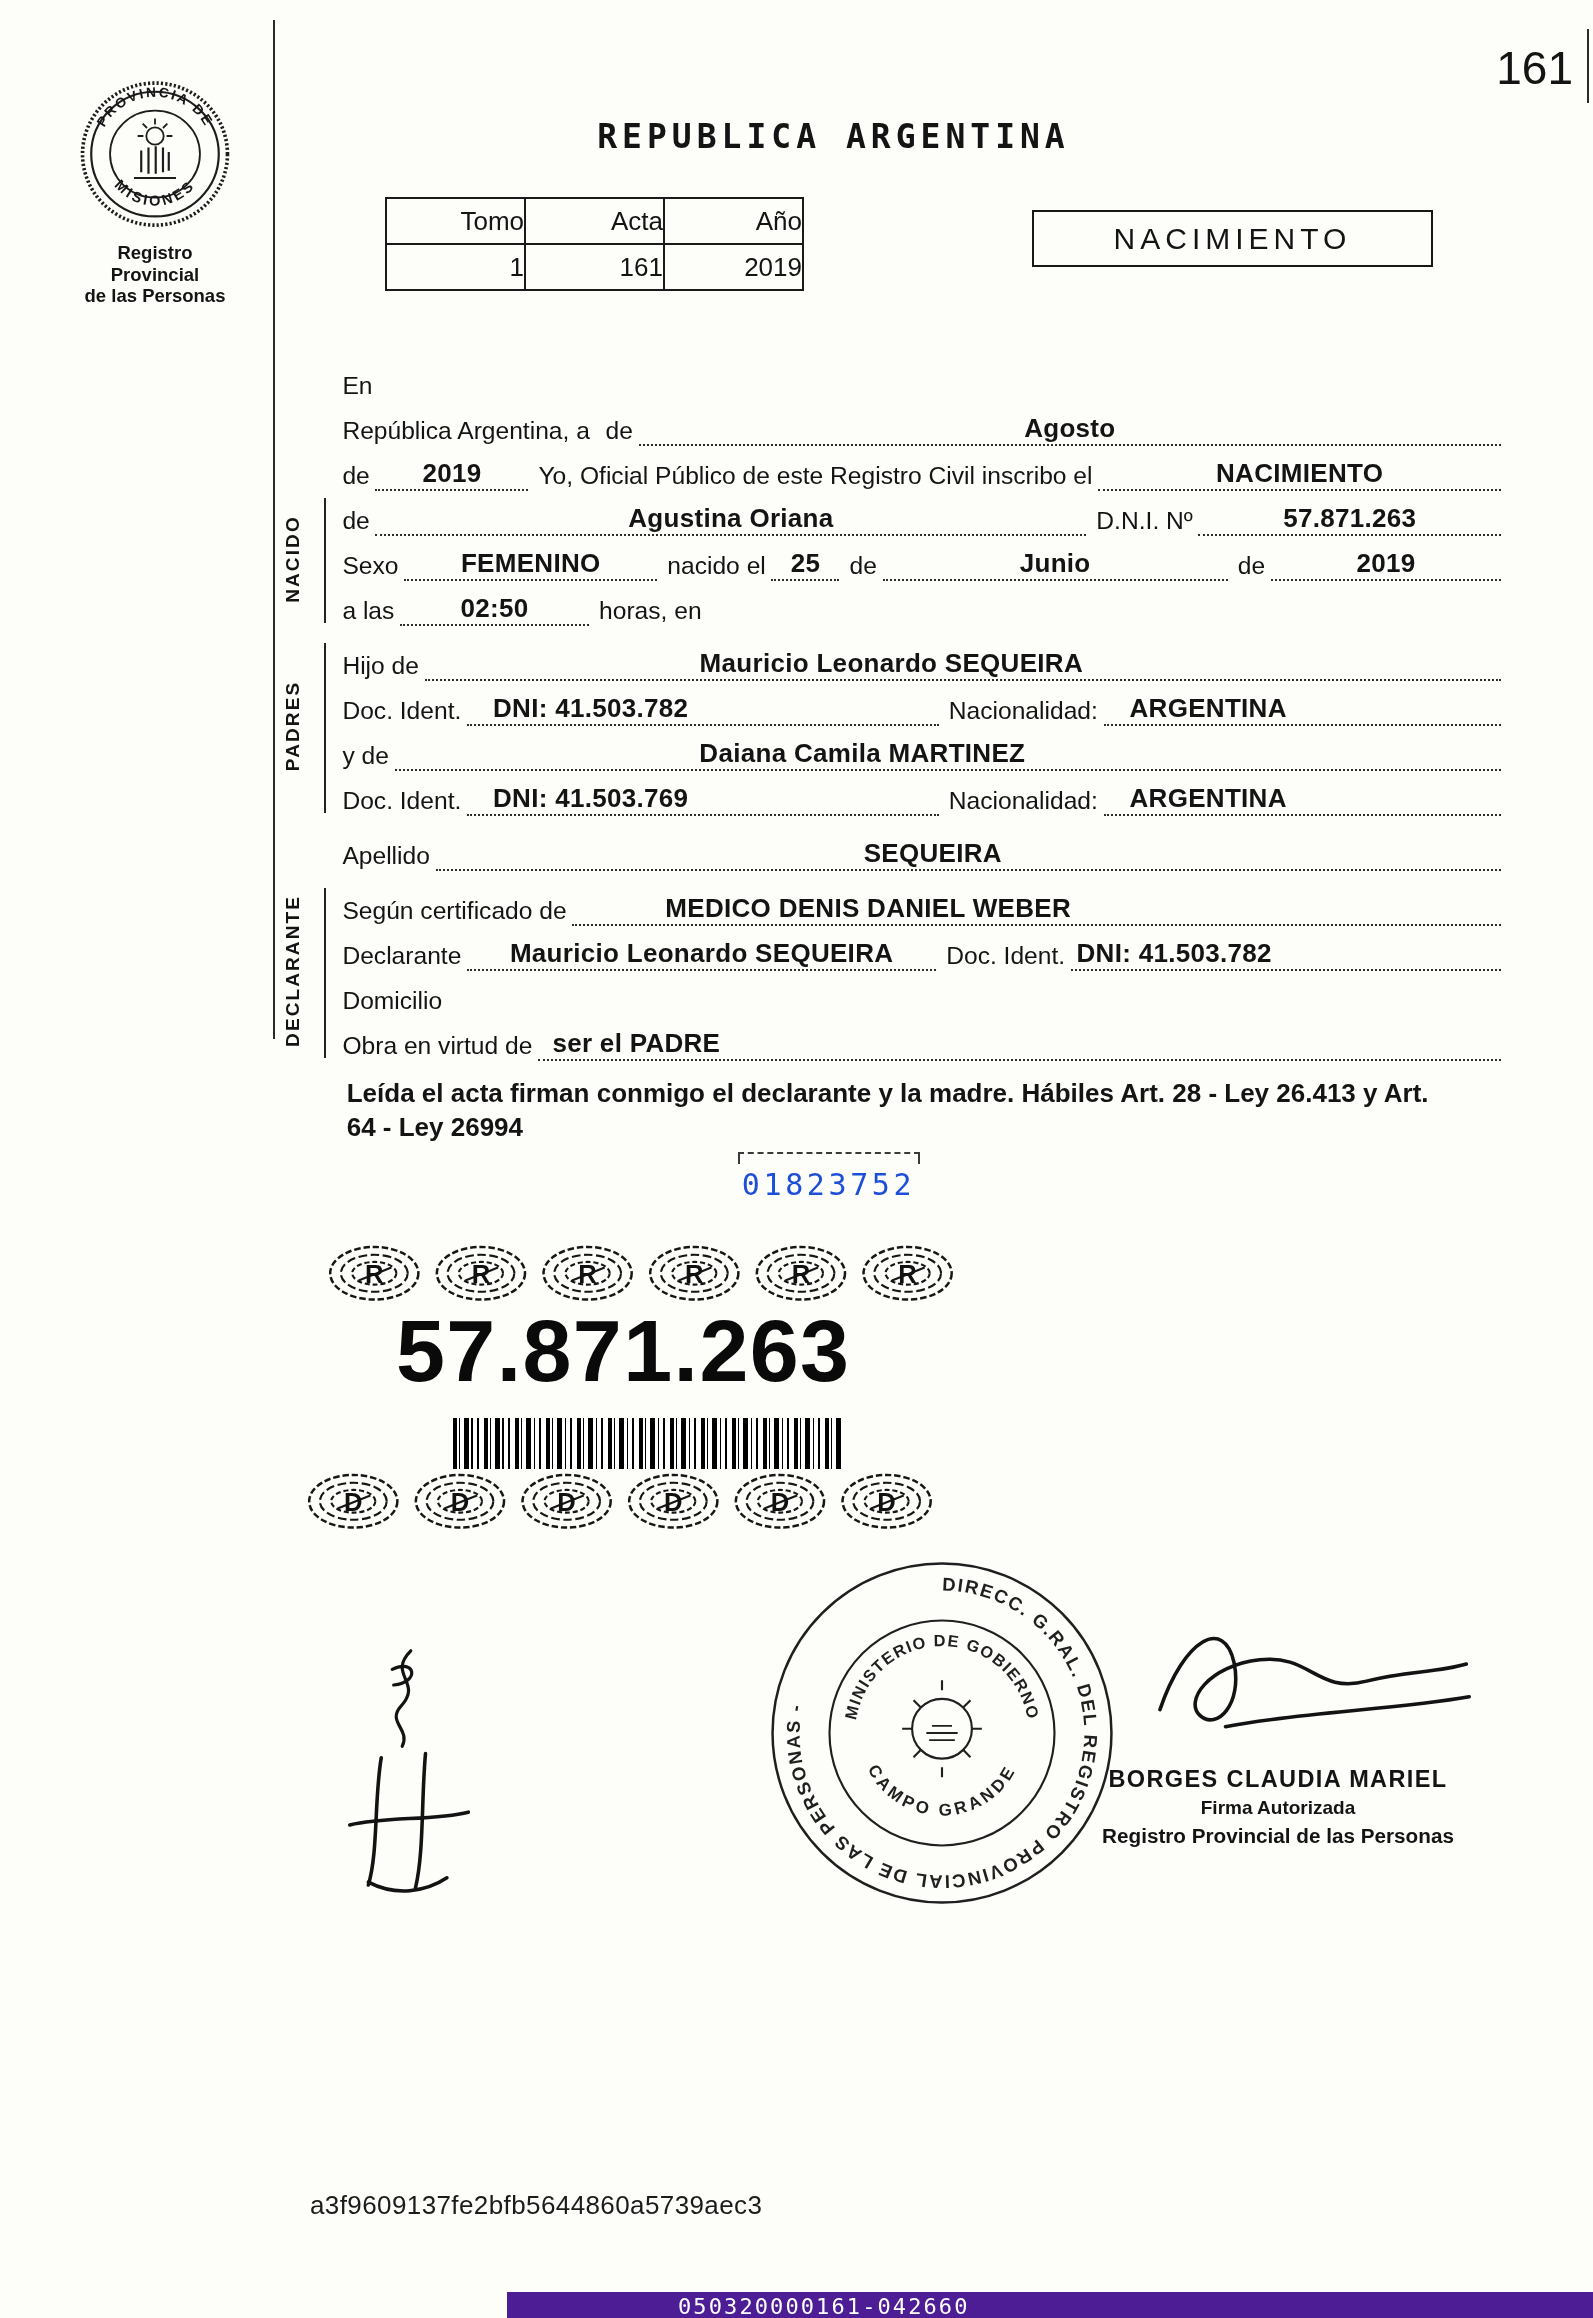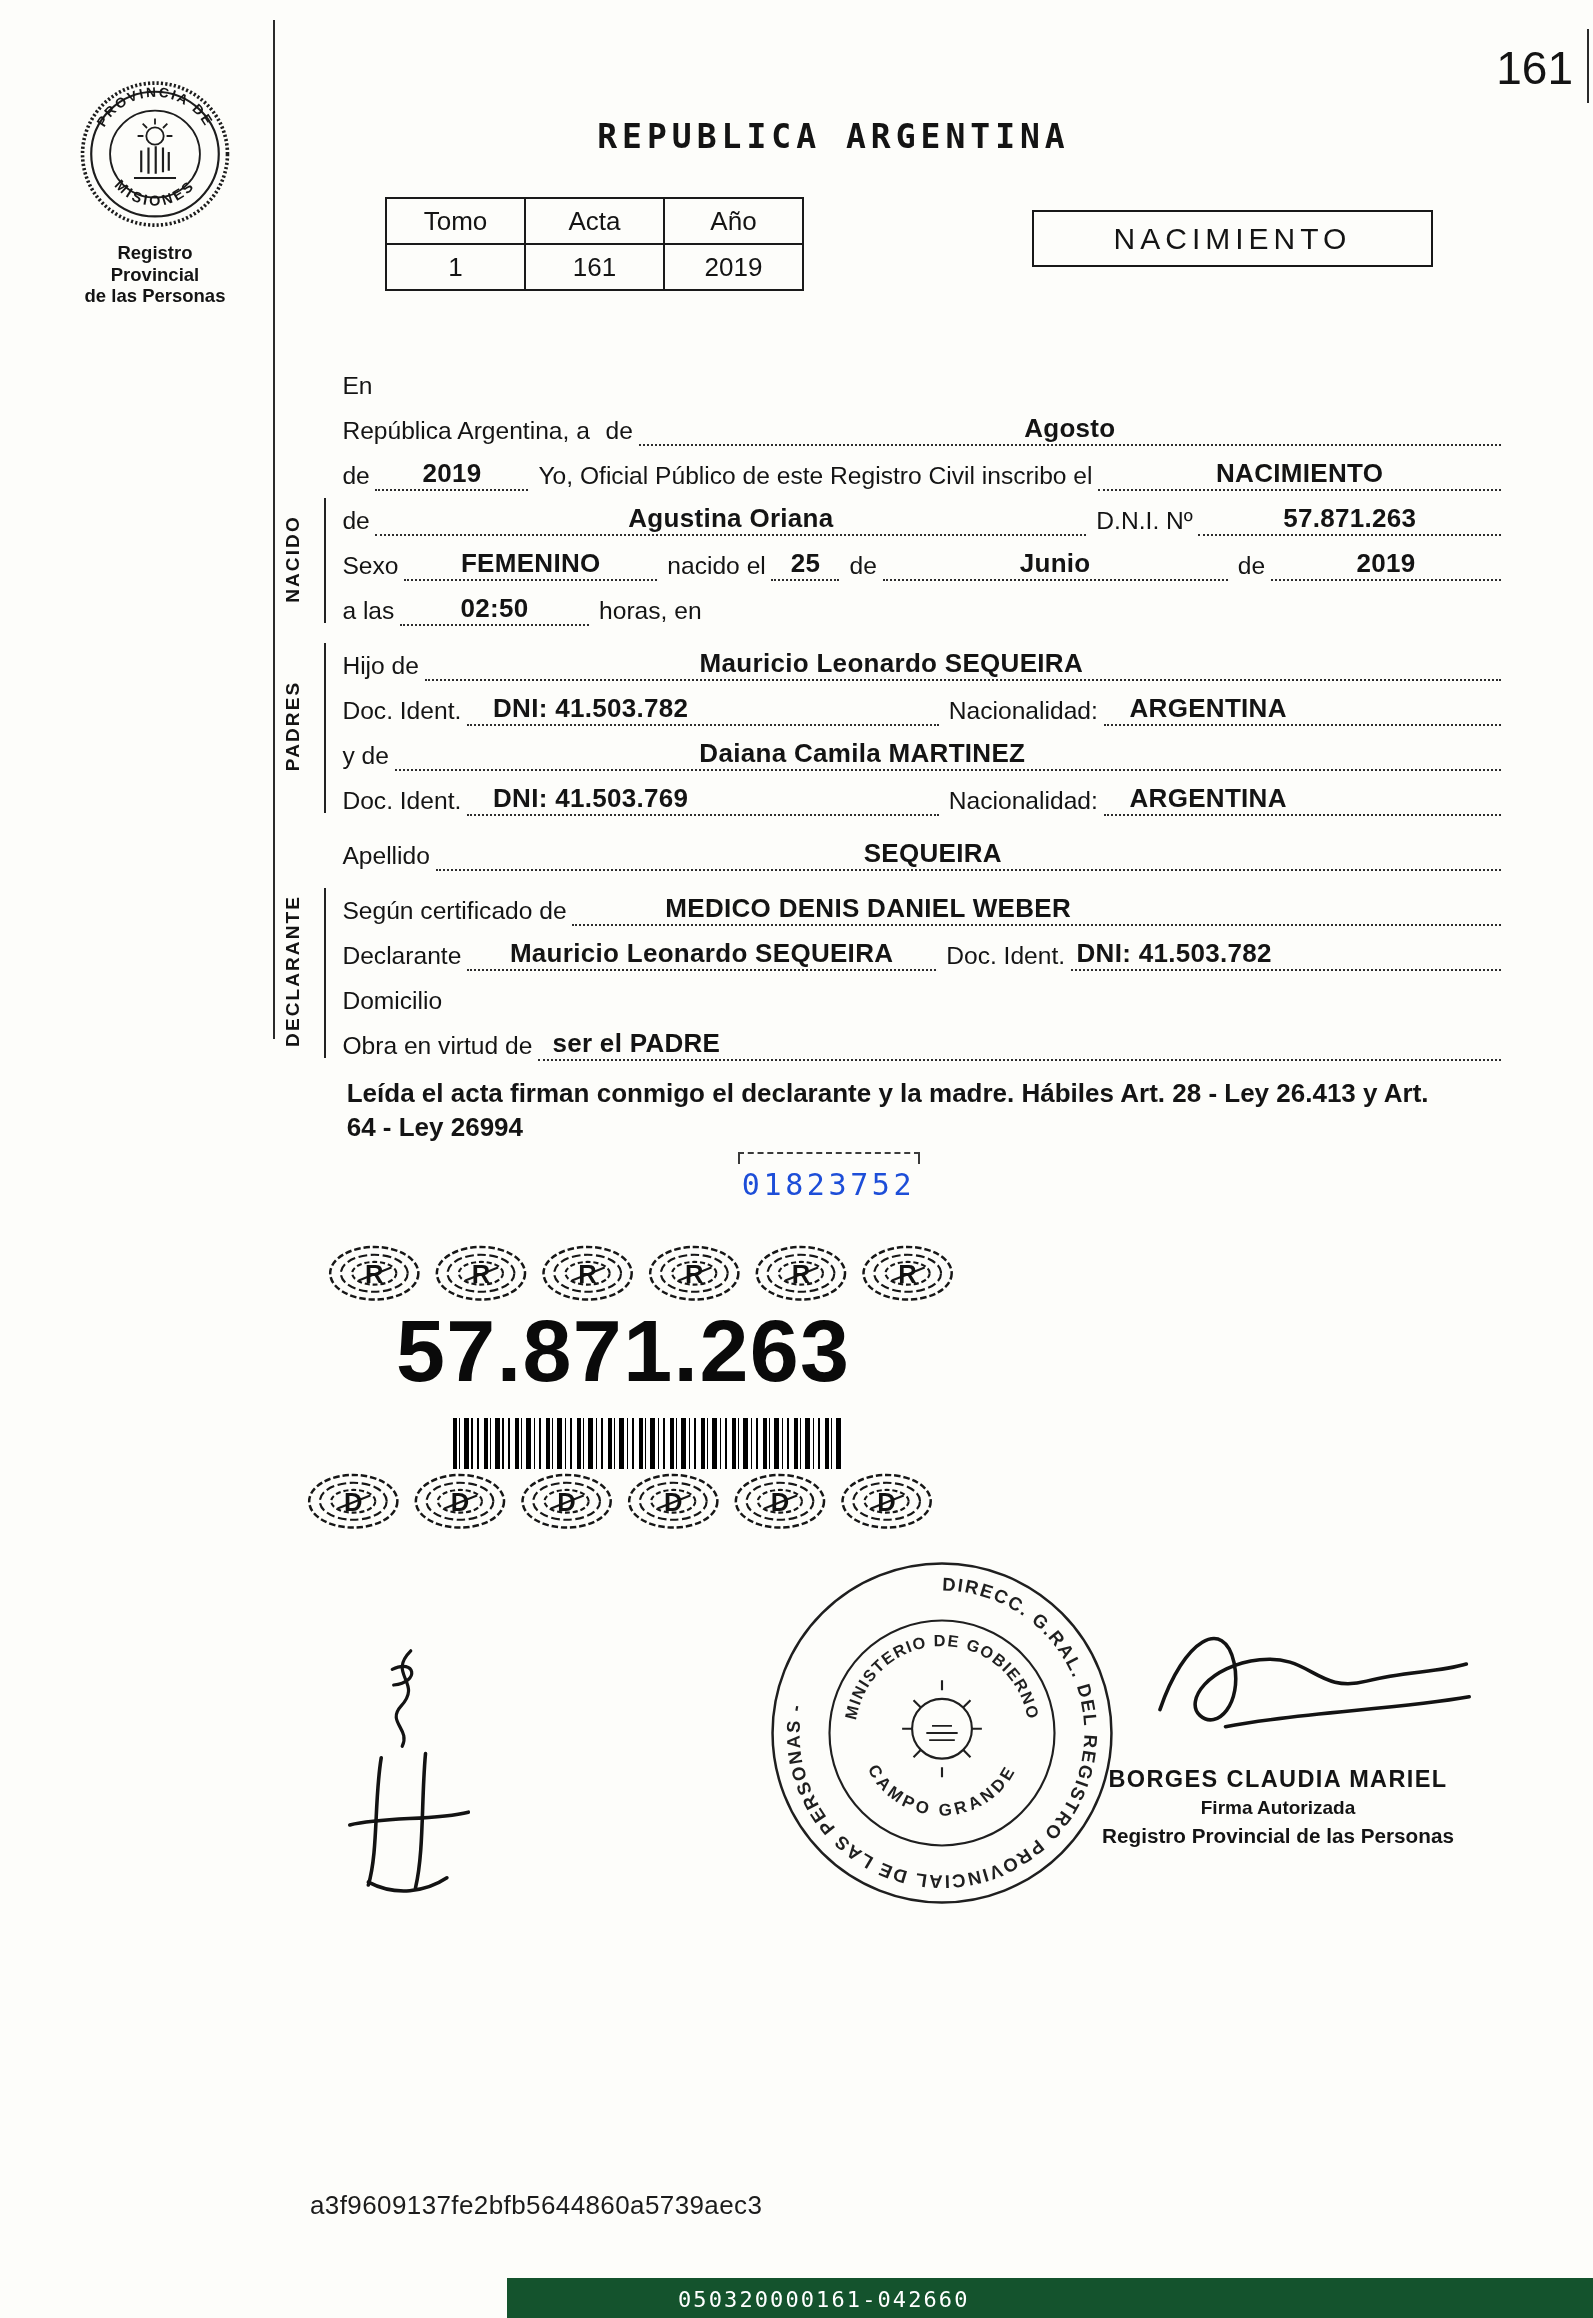--- a/index.html
+++ b/index.html
@@ -12,21 +12,21 @@
   .corner-num{position:absolute;right:20px;top:41px;font-size:46px;font-weight:500;}
 
   
   .prov-seal{position:absolute;left:76px;top:78px;width:158px;text-align:center;}
   .seal-caption{font-size:18.5px;font-weight:bold;line-height:1.18;margin-top:5.7px;}
 
   .doc-title{position:absolute;left:356px;top:117px;width:955px;text-align:center;
              font-family:"DejaVu Sans Mono",monospace;font-weight:bold;font-size:33px;letter-spacing:5px;}
 
   .meta-table{position:absolute;left:385px;top:197px;border-collapse:collapse;}
-  .meta-table td{border:2.5px solid #1a1a1a;width:137px;height:44px;text-align:center;
+  .meta-table td{border:2.5px solid #1a1a1a;width:137px;height:44px;text-align:right;
                  font-size:26px;padding:0;}
 
   .act-box{position:absolute;left:1032px;top:210px;width:401px;height:57px;border:2.9px solid #181818;
            box-sizing:border-box;display:flex;align-items:center;justify-content:center;
            font-size:30px;letter-spacing:5px;font-weight:500;}
 
   
   .doc-body{position:absolute;left:341px;top:356px;width:1160px;}
   .line{display:flex;align-items:flex-end;height:45px;font-size:24.6px;}
   .lbl{white-space:nowrap;padding:0 5.7px 1.4px 1.4px;}
@@ -61,21 +61,21 @@
   .sig-block{position:absolute;left:1089px;top:1766px;width:378px;text-align:center;}
   .sig-name{font-size:23.5px;font-weight:600;letter-spacing:1.4px;}
   .sig-role{font-size:19px;font-weight:bold;margin-top:4.3px;}
   .sig-org{font-size:20.7px;font-weight:bold;margin-top:4.3px;}
 
   .sig-left-1{position:absolute;left:355px;top:1638px;}
   .sig-left-2{position:absolute;left:334px;top:1745px;}
 
   .hash-code{position:absolute;left:310px;top:2190px;font-size:26px;font-weight:500;letter-spacing:0.4px;color:#1b1b1b;}
 
-  .bottom-bar{position:absolute;left:507px;right:0;bottom:0;height:41px;background:#14532d;}
+  .bottom-bar{position:absolute;left:507px;right:0;bottom:0;height:27px;background:#4c1d95;}
   .bottom-bar span{position:absolute;left:171px;top:50%;transform:translateY(-50%);color:#fff;
                    font-family:"DejaVu Sans Mono",monospace;font-size:22px;letter-spacing:2.1px;}
 
   svg{display:block;}
 </style>
 </head>
 <body>
 
 <div class="page">
 

